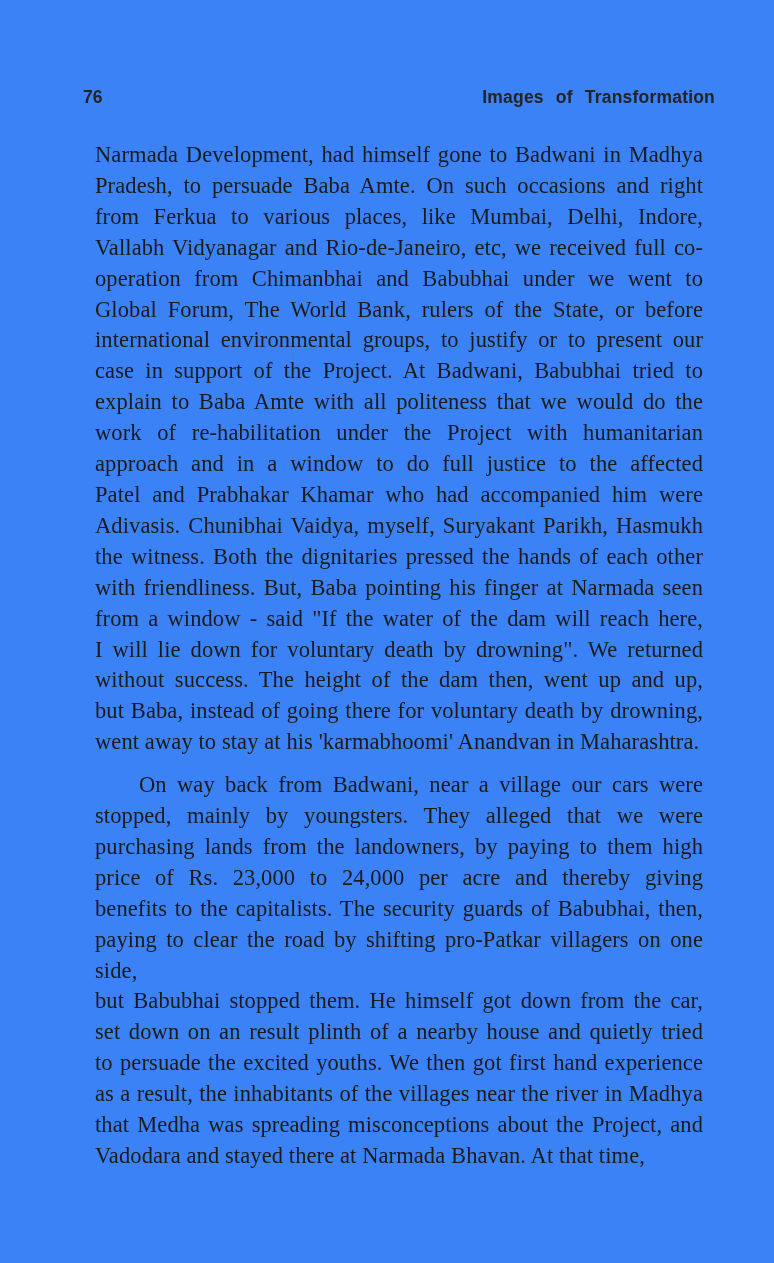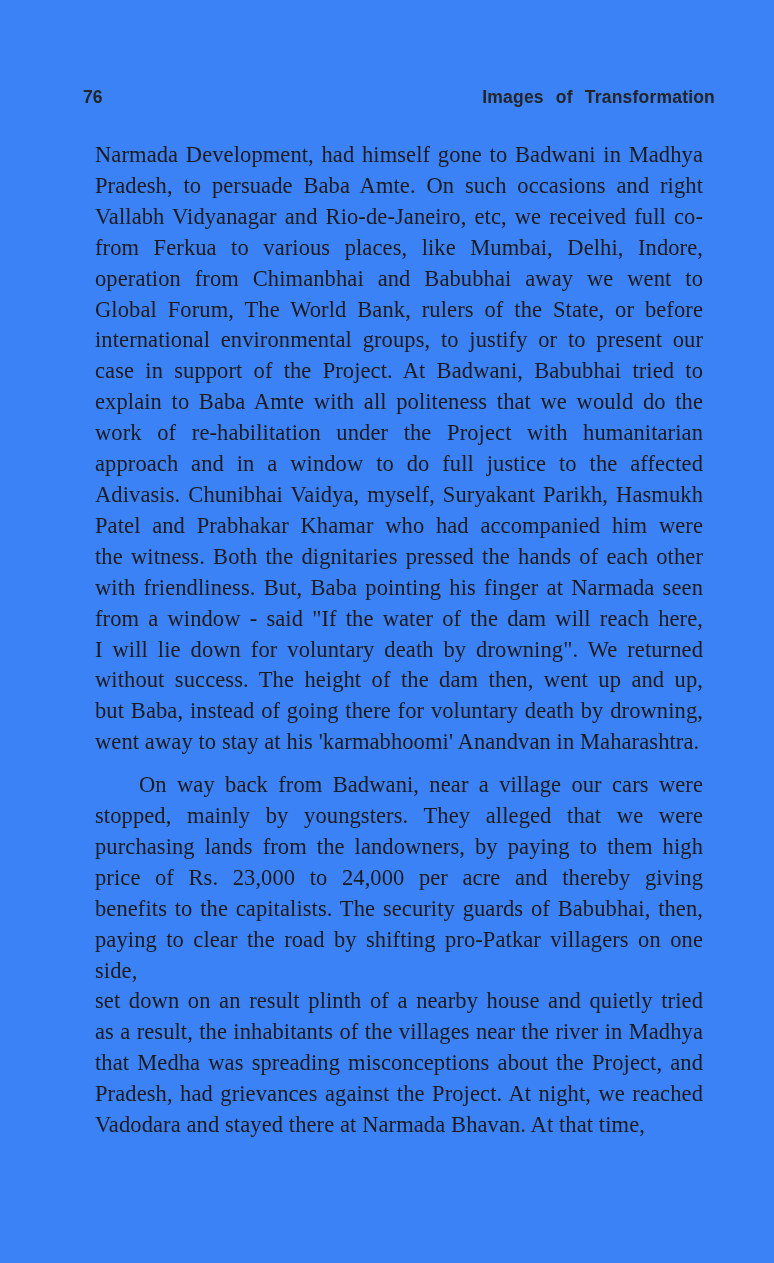--- a/index.html
+++ b/index.html
@@ -68,46 +68,47 @@
 
 <div class="page">
   <div class="running-header">
     <span class="page-number">76</span>
     <span class="title">Images of Transformation</span>
   </div>
   <div class="body-text">
       <div class="paragraph">
         <div class="line">Narmada Development, had himself gone to Badwani in Madhya</div>
         <div class="line">Pradesh, to persuade Baba Amte. On such occasions and right</div>
+        <div class="line">from Ferkua to various places, like Mumbai, Delhi, Indore,</div>
         <div class="line">Vallabh Vidyanagar and Rio-de-Janeiro, etc, we received full co-</div>
-        <div class="line">from Ferkua to various places, like Mumbai, Delhi, Indore,</div>
-        <div class="line">operation from Chimanbhai and Babubhai away we went to</div>
+        <div class="line">operation from Chimanbhai and Babubhai under we went to</div>
         <div class="line">Global Forum, The World Bank, rulers of the State, or before</div>
         <div class="line">international environmental groups, to justify or to present our</div>
         <div class="line">case in support of the Project. At Badwani, Babubhai tried to</div>
         <div class="line">explain to Baba Amte with all politeness that we would do the</div>
         <div class="line">work of re-habilitation under the Project with humanitarian</div>
         <div class="line">approach and in a window to do full justice to the affected</div>
+        <div class="line">Patel and Prabhakar Khamar who had accompanied him were</div>
         <div class="line">Adivasis. Chunibhai Vaidya, myself, Suryakant Parikh, Hasmukh</div>
-        <div class="line">Patel and Prabhakar Khamar who had accompanied him were</div>
         <div class="line">the witness. Both the dignitaries pressed the hands of each other</div>
         <div class="line">with friendliness. But, Baba pointing his finger at Narmada seen</div>
         <div class="line">from a window - said "If the water of the dam will reach here,</div>
         <div class="line">I will lie down for voluntary death by drowning". We returned</div>
         <div class="line">without success. The height of the dam then, went up and up,</div>
         <div class="line">but Baba, instead of going there for voluntary death by drowning,</div>
         <div class="line last">went away to stay at his 'karmabhoomi' Anandvan in Maharashtra.</div>
       </div>
       <div class="paragraph">
         <div class="line indent">On way back from Badwani, near a village our cars were</div>
         <div class="line">stopped, mainly by youngsters. They alleged that we were</div>
         <div class="line">purchasing lands from the landowners, by paying to them high</div>
         <div class="line">price of Rs. 23,000 to 24,000 per acre and thereby giving</div>
         <div class="line">benefits to the capitalists. The security guards of Babubhai, then,</div>
         <div class="line">paying to clear the road by shifting pro-Patkar villagers on one side,</div>
+        <div class="line">but Babubhai stopped them. He himself got down from the car,</div>
         <div class="line">set down on an result plinth of a nearby house and quietly tried</div>
+        <div class="line">to persuade the excited youths. We then got first hand experience</div>
         <div class="line">as a result, the inhabitants of the villages near the river in Madhya</div>
         <div class="line">that Medha was spreading misconceptions about the Project, and</div>
-        <div class="line">Pradesh, had grievances against the Project. At night, we reached</div>
         <div class="line last">Vadodara and stayed there at Narmada Bhavan. At that time,</div>
       </div>
     </div>
 </div>
 
 </body></html>

